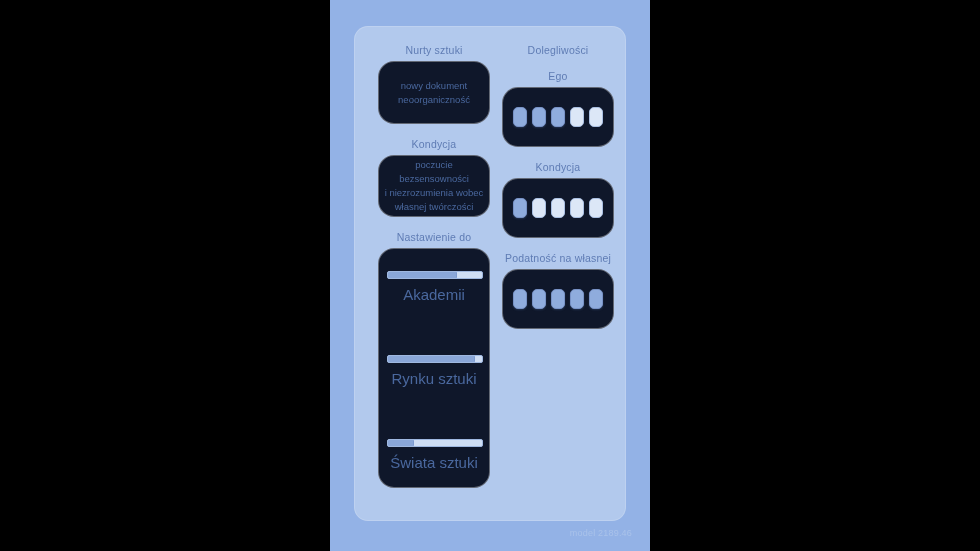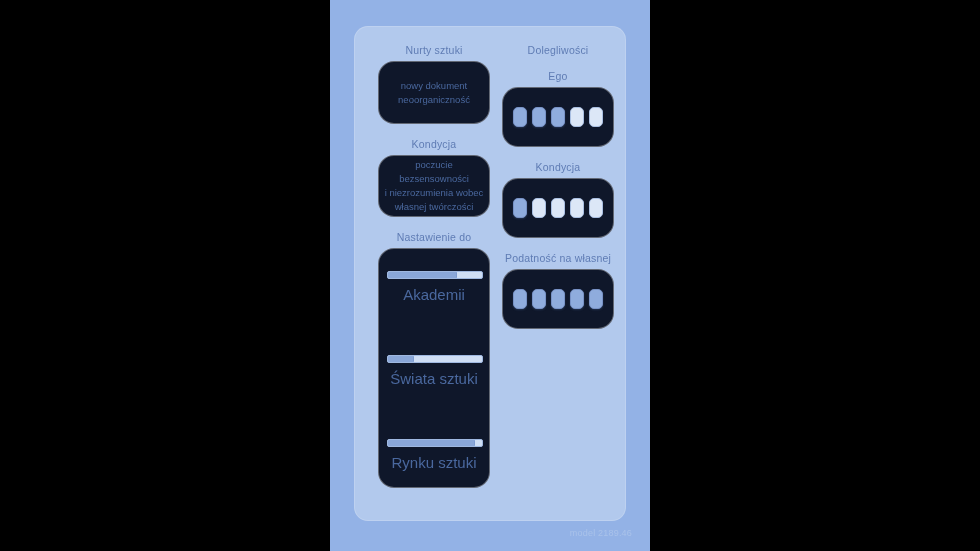--- a/index.html
+++ b/index.html
@@ -111,29 +111,29 @@
           <div class="grp-title">Nastawienie do</div>
           <div class="card slider-card">
             <div class="slider-block">
               <div class="track">
                 <div class="fill" style="width: 72%;"></div>
               </div>
               <div class="slider-label">Akademii</div>
             </div>
             <div class="slider-block">
               <div class="track">
+                <div class="fill" style="width: 92%;"></div>
+              </div>
+              <div class="slider-label">Rynku sztuki</div>
+            </div>
+            <div class="slider-block">
+              <div class="track">
                 <div class="fill" style="width: 27%;"></div>
               </div>
               <div class="slider-label">Świata sztuki</div>
-            </div>
-            <div class="slider-block">
-              <div class="track">
-                <div class="fill" style="width: 92%;"></div>
-              </div>
-              <div class="slider-label">Rynku sztuki</div>
             </div>
           </div>
         </div>
       </div>
     <div class="col colR">
         <div class="group">
           <div class="grp-title">Dolegliwości</div>
         </div>
         <div class="group">
           <div class="grp-title">Ego</div>

